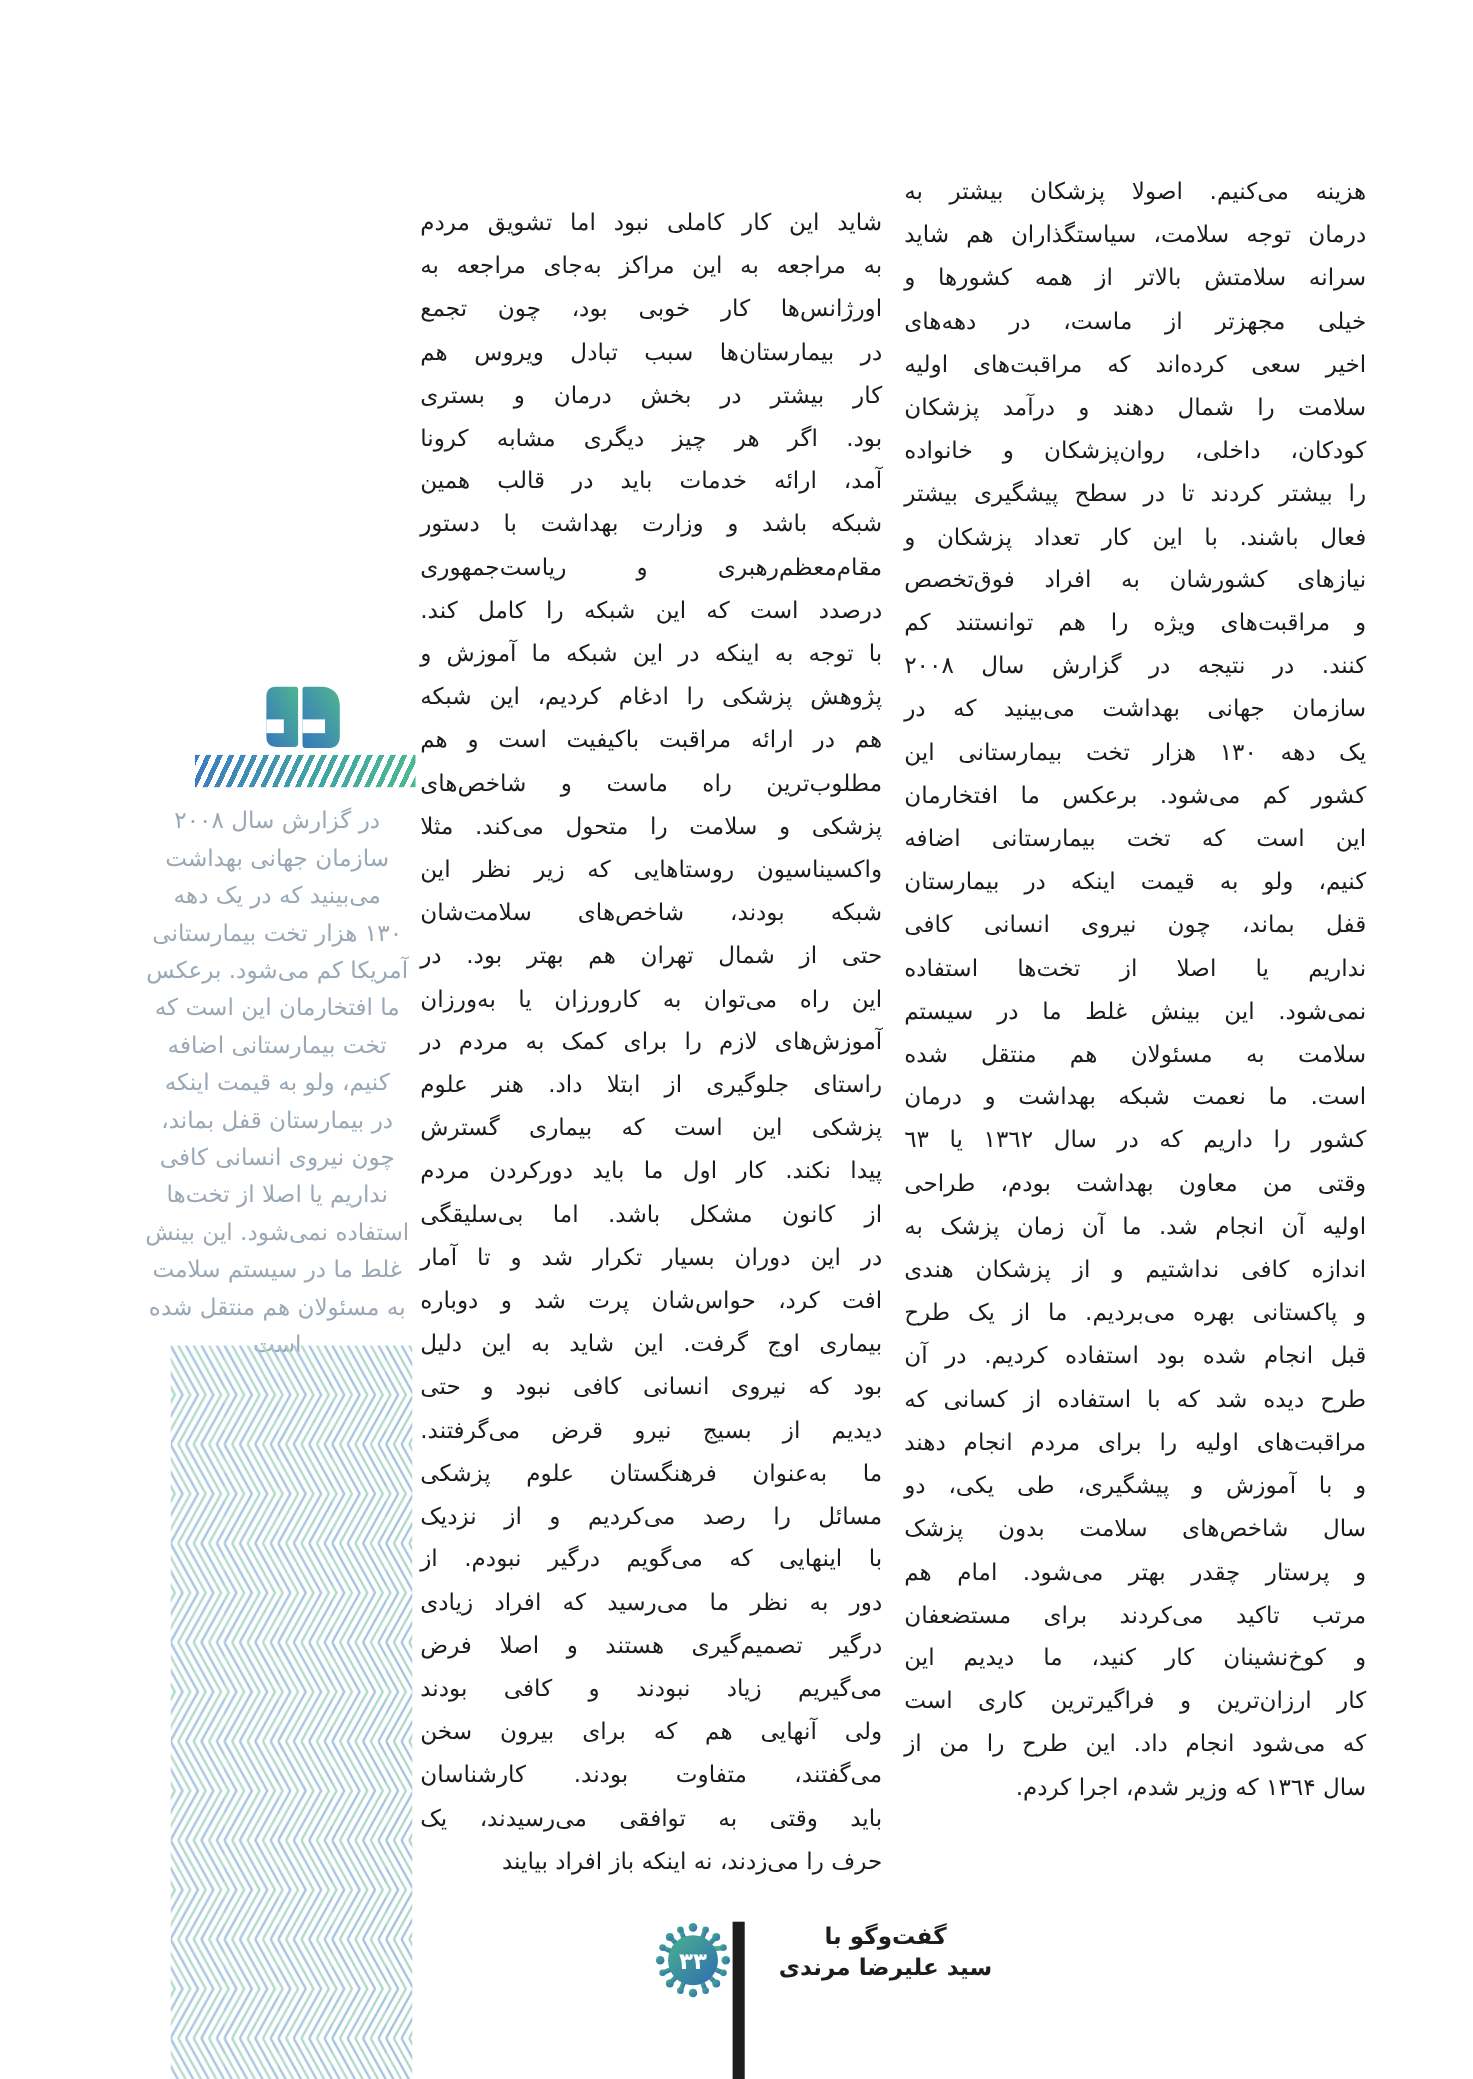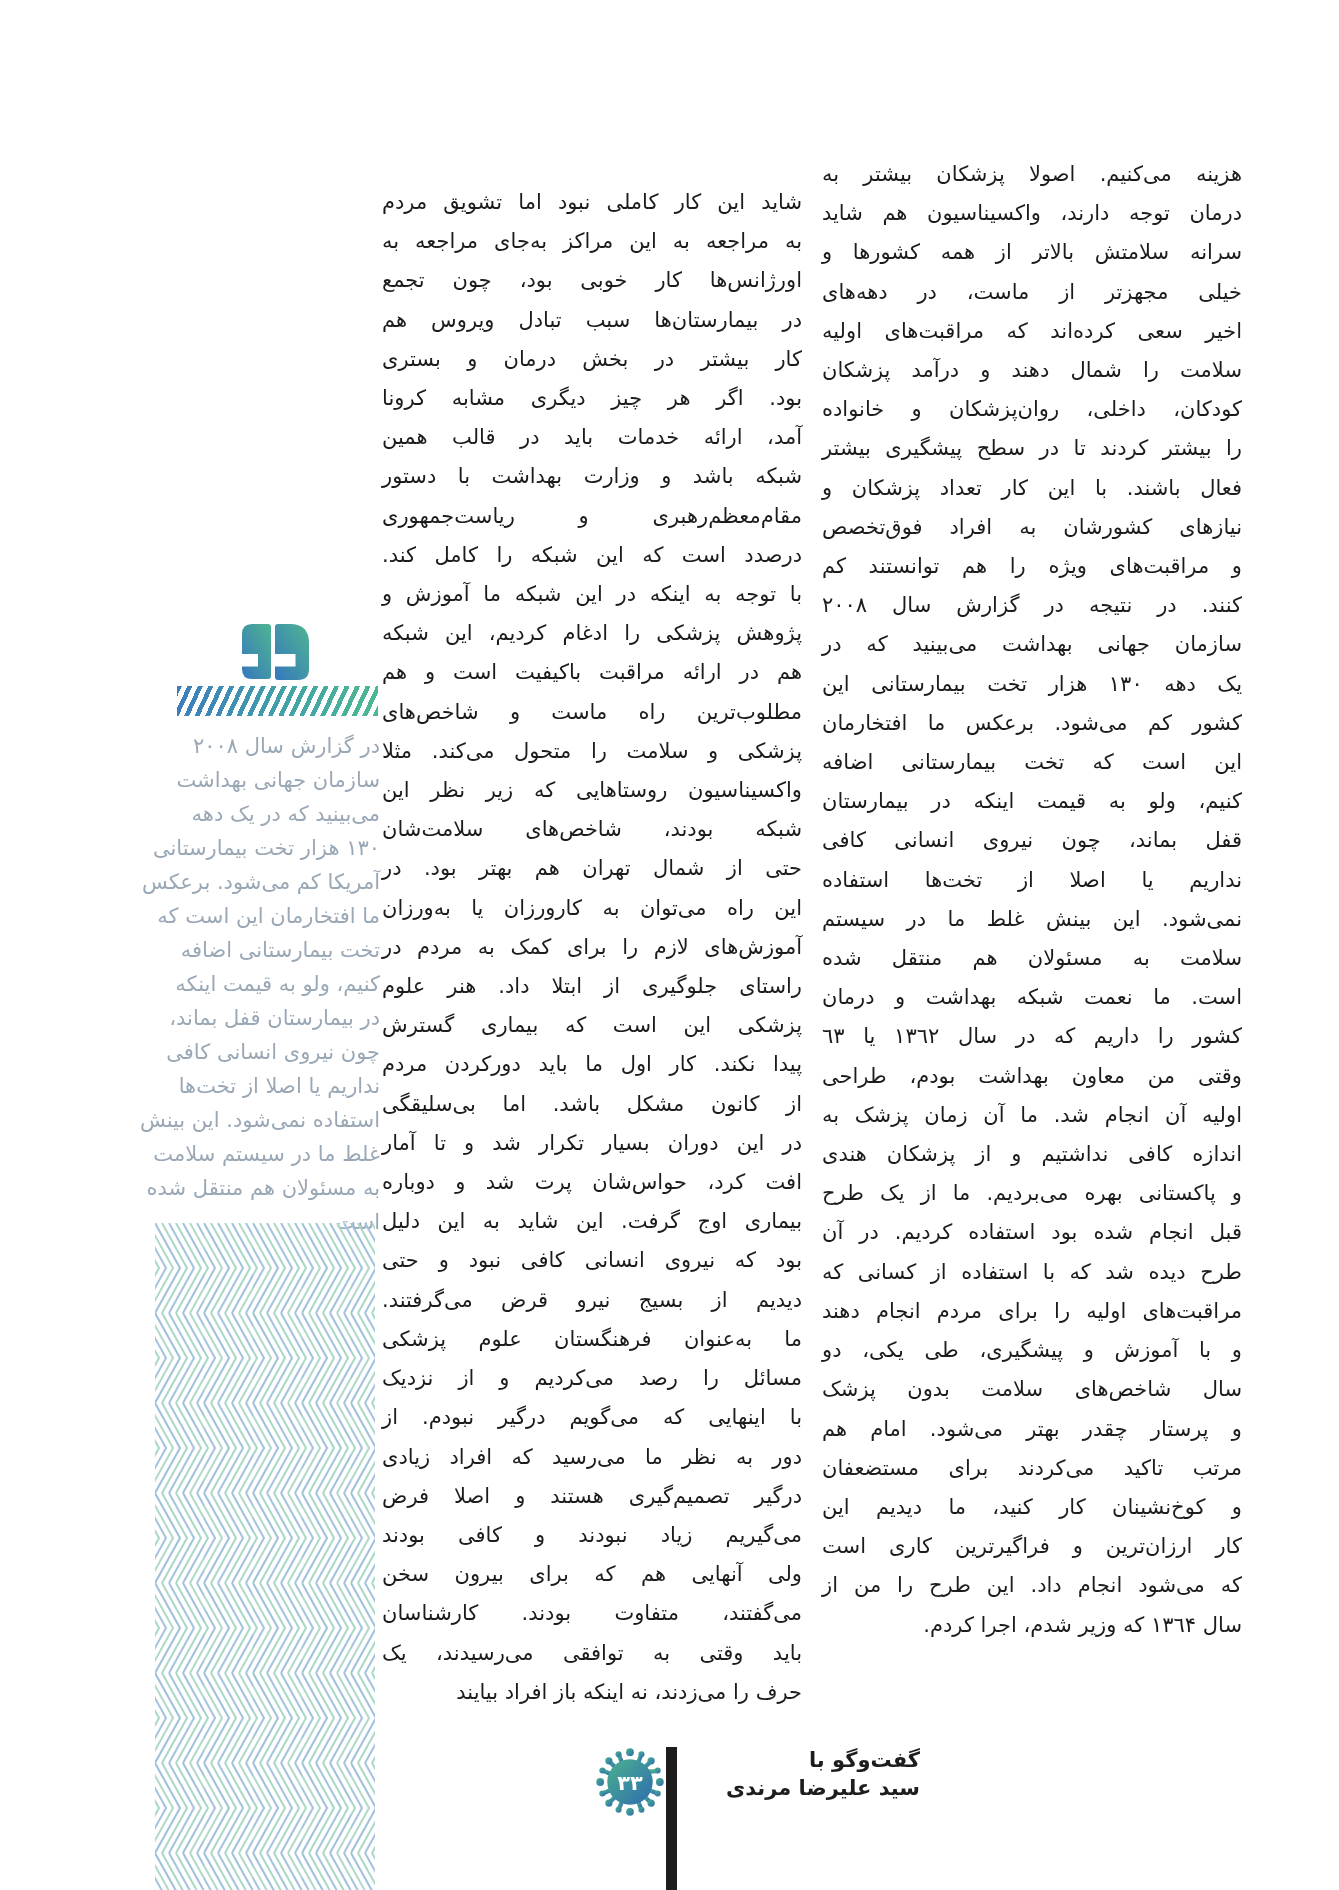--- a/index.html
+++ b/index.html
@@ -31,39 +31,39 @@
     background:linear-gradient(90deg,#3d7cbe 0%,#41a3a6 55%,#4cb892 100%);
     -webkit-mask-image:repeating-linear-gradient(115deg,#000 0 4.5px,transparent 4.5px 9.5px);
             mask-image:repeating-linear-gradient(115deg,#000 0 4.5px,transparent 4.5px 9.5px);
   }
   .pull-quote{
     position:absolute;left:124px;top:729px;width:256px;
     color:#9aa8b6;
     font-size:21px;line-height:34px;
     direction:rtl;
   }
-  .quote-line{}
+  .quote-line{text-align:center;}
   .zigzag{position:absolute;left:155px;top:1223px;width:220px;height:667px;}
   
   .virus-badge{position:absolute;left:594px;top:1746px;width:72px;height:72px;}
   .footer-bar{position:absolute;left:666px;top:1747px;width:11px;height:143px;background:#1d1d1b;}
   .footer-caption{
     position:absolute;left:690px;top:1746px;width:230px;
     color:#1d1d1b;font-weight:bold;font-size:21px;line-height:28px;
-    direction:rtl;text-align:right;
+    direction:rtl;text-align:center;
   }
 </style>
 </head>
 <body>
 
 <div id="page">
 
   <div class="col col-right">
       <div class="tline">هزینه می‌کنیم. اصولا پزشکان بیشتر به</div>
-      <div class="tline">درمان توجه دارند، واکسیناسیون هم شاید</div>
+      <div class="tline">درمان توجه سلامت، سیاستگذاران هم شاید</div>
       <div class="tline">سرانه سلامتش بالاتر از همه کشورها و</div>
       <div class="tline">خیلی مجهزتر از ماست، در دهه‌های</div>
       <div class="tline">اخیر سعی کرده‌اند که مراقبت‌های اولیه</div>
       <div class="tline">سلامت را شمال دهند و درآمد پزشکان</div>
       <div class="tline">کودکان، داخلی، روان‌پزشکان و خانواده</div>
       <div class="tline">را بیشتر کردند تا در سطح پیشگیری بیشتر</div>
       <div class="tline">فعال باشند. با این کار تعداد پزشکان و</div>
       <div class="tline">نیازهای کشورشان به افراد فوق‌تخصص</div>
       <div class="tline">و مراقبت‌های ویژه را هم توانستند کم</div>
       <div class="tline">کنند. در نتیجه در گزارش سال ۲۰۰۸</div>

